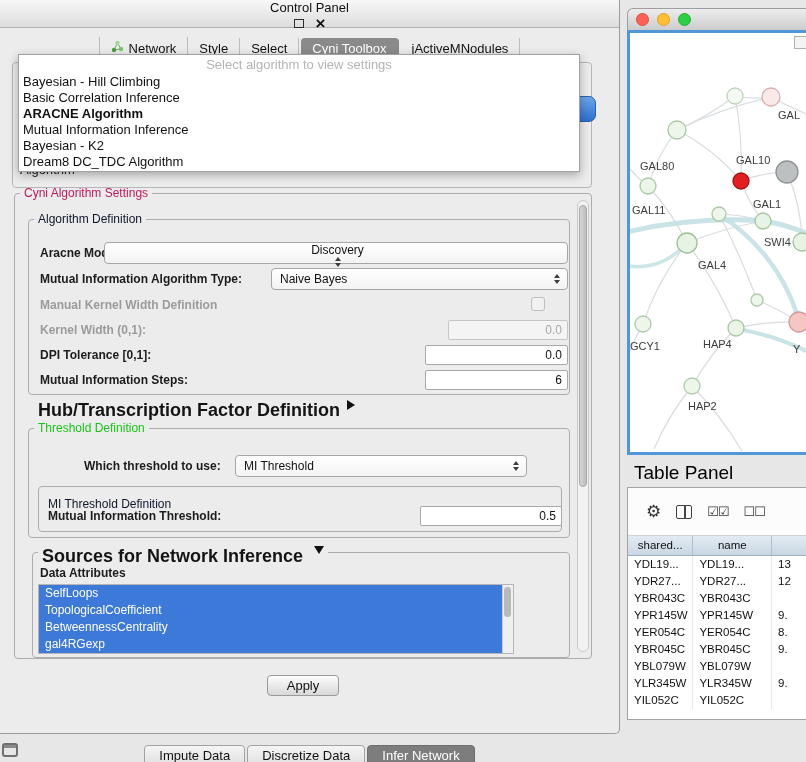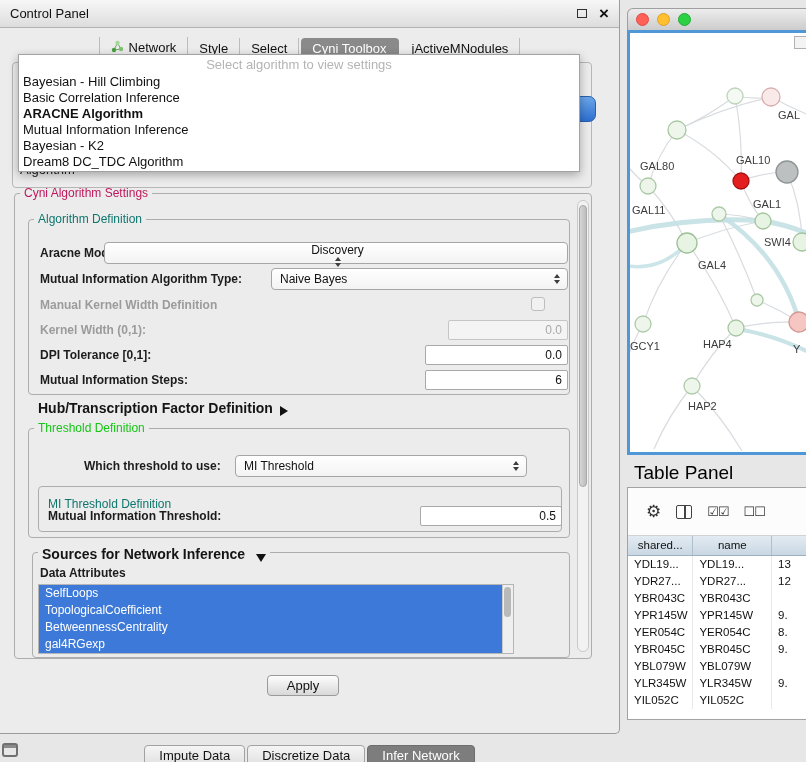--- a/index.html
+++ b/index.html
@@ -5,63 +5,63 @@
   *{margin:0;padding:0;box-sizing:border-box;}
   html,body{background:#e7e7e7;}
   body{font-family:"Liberation Sans",sans-serif;color:#111;}
   .stage{position:relative;width:806px;height:762px;overflow:hidden;background:#e7e7e7;font-size:12px;}
 
   
   .cp{position:absolute;left:0;top:0;width:620px;height:734px;background:#ececec;
       border-right:1px solid #9c9c9c;border-bottom:1px solid #9c9c9c;border-radius:0 0 5px 0;}
   .cp-titlebar{position:absolute;left:0;top:0;width:100%;height:28px;
       background:linear-gradient(#f7f7f7,#dddddd);border-bottom:1px solid #b2b2b2;
-      display:flex;align-items:center;justify-content:space-between;padding:0 10px;font-size:13px;}
+      display:flex;align-items:center;justify-content:space-between;padding:0 10px;font-size:13px;flex-direction:column;}
   .win-btns{display:flex;align-items:center;gap:12px;}
   .float-icon{width:10px;height:9px;border:1.5px solid #2e2e2e;display:inline-block;}
   .close-icon{font-size:17px;font-weight:bold;line-height:1;color:#111;}
 
   .cp-tabs{position:absolute;left:0;right:0;top:36px;height:24px;display:flex;justify-content:center;align-items:center;font-size:13px;}
-  .tab{display:flex;gap:5px;padding:3px 11px;border-right:1px solid #bdbdbd;cursor:default;white-space:nowrap;}
+  .tab{display:flex;align-items:center;gap:5px;padding:3px 11px;border-right:1px solid #bdbdbd;cursor:default;white-space:nowrap;}
   .tab:first-child{border-left:1px solid #bdbdbd;}
   .tab-selected{background:#8a8a8a;color:#fff;border-radius:4px;border-right-color:transparent;margin:0 2px;}
 
   
   .hidden-box{position:absolute;left:12px;top:62px;width:580px;height:126px;border:1px solid #b6b6b6;border-radius:4px;z-index:1;}
   .hidden-label{position:absolute;left:20px;top:162px;font-size:13px;color:#222;z-index:1;}
   .help-btn{position:absolute;left:571px;top:96px;width:25px;height:26px;border-radius:7px;z-index:1;
       background:linear-gradient(#6aa6e8,#2e6fd0);border:1px solid #2a5fae;}
 
   
   .dropdown{position:absolute;left:18px;top:54px;width:562px;height:118px;background:#fff;
       border:1px solid #a2a2a2;z-index:5;box-shadow:0 3px 9px rgba(0,0,0,.3);font-size:13px;}
   .dd-placeholder{height:19px;line-height:19px;text-align:center;color:#b4b4b4;}
   .dd-item{height:16px;line-height:16px;padding-left:4px;white-space:nowrap;}
   .dd-bold{font-weight:bold;}
 
   
   .grp{position:absolute;border:1px solid #adadad;border-radius:4px;}
   .box-title{position:absolute;background:#ececec;padding:0 4px;font-size:12px;white-space:nowrap;}
-  .t-blue{color:#0f766e;} .t-green{color:#16c516;} .t-black{color:#be185d;}
+  .t-blue{color:#0f172a;} .t-green{color:#16c516;} .t-black{color:#be185d;}
 
   .flabel{position:absolute;font-weight:bold;font-size:12px;color:#1c1c1c;white-space:nowrap;}
   .flabel.disabled{color:#9b9b9b;}
 
   .combo{position:absolute;height:22px;background:linear-gradient(#ffffff,#f3f3f3);border:1px solid #a6a6a6;border-radius:4px;
       display:flex;align-items:center;justify-content:space-between;padding:0 5px 0 8px;font-size:12px;}
   .stepper{display:flex;flex-direction:column;gap:2px;align-items:center;width:11px;}
   .stepper .up{width:0;height:0;border-left:3.5px solid transparent;border-right:3.5px solid transparent;border-bottom:4.5px solid #3c3c3c;}
   .stepper .dn{width:0;height:0;border-left:3.5px solid transparent;border-right:3.5px solid transparent;border-top:4.5px solid #3c3c3c;}
 
   input.tfield{position:absolute;height:20px;border:1px solid #a9a9a9;background:#fff;text-align:right;
       padding:0 5px;font:12px "Liberation Sans",sans-serif;color:#111;border-radius:2px;}
   input.tfield.disabled{color:#a8a8a8;background:#f4f4f4;border-color:#c6c6c6;}
   .cbox{position:absolute;width:14px;height:14px;border:1px solid #bdbdbd;background:#f1f1f1;border-radius:3px;}
 
-  .disc{position:absolute;font-weight:bold;font-size:14px;color:#141414;display:flex;align-items:flex-end;gap:7px;white-space:nowrap;}
+  .disc{position:absolute;font-weight:bold;font-size:18px;color:#141414;display:flex;align-items:flex-start;gap:7px;white-space:nowrap;}
   .tri-right{width:0;height:0;border-top:5px solid transparent;border-bottom:5px solid transparent;border-left:8px solid #111;}
   .tri-down{width:0;height:0;border-left:5px solid transparent;border-right:5px solid transparent;border-top:8px solid #111;display:inline-block;margin-left:4px;vertical-align:middle;}
 
   .attr-list{position:absolute;left:38px;top:584px;width:476px;height:70px;background:#fff;border:1px solid #b5b5b5;overflow:hidden;}
   .attr-item{height:17px;line-height:17px;color:#fff;background:#3d79d8;padding-left:6px;font-size:12px;width:calc(100% - 11px);white-space:nowrap;}
   .attr-sb{position:absolute;right:0;top:0;width:11px;height:100%;background:#efefef;border-left:1px solid #c9c9c9;}
   .attr-sb-thumb{position:absolute;left:1px;top:2px;width:7px;height:30px;background:#b9b9b9;border-radius:4px;}
 
   .vsb{position:absolute;left:577px;top:200px;width:12px;height:452px;background:#f2f2f2;border:1px solid #c9c9c9;border-radius:6px;}
   .vsb-thumb{position:absolute;left:1px;top:4px;width:8px;height:282px;background:linear-gradient(90deg,#d6d6d6,#bdbdbd);border:1px solid #a9a9a9;border-radius:5px;}

